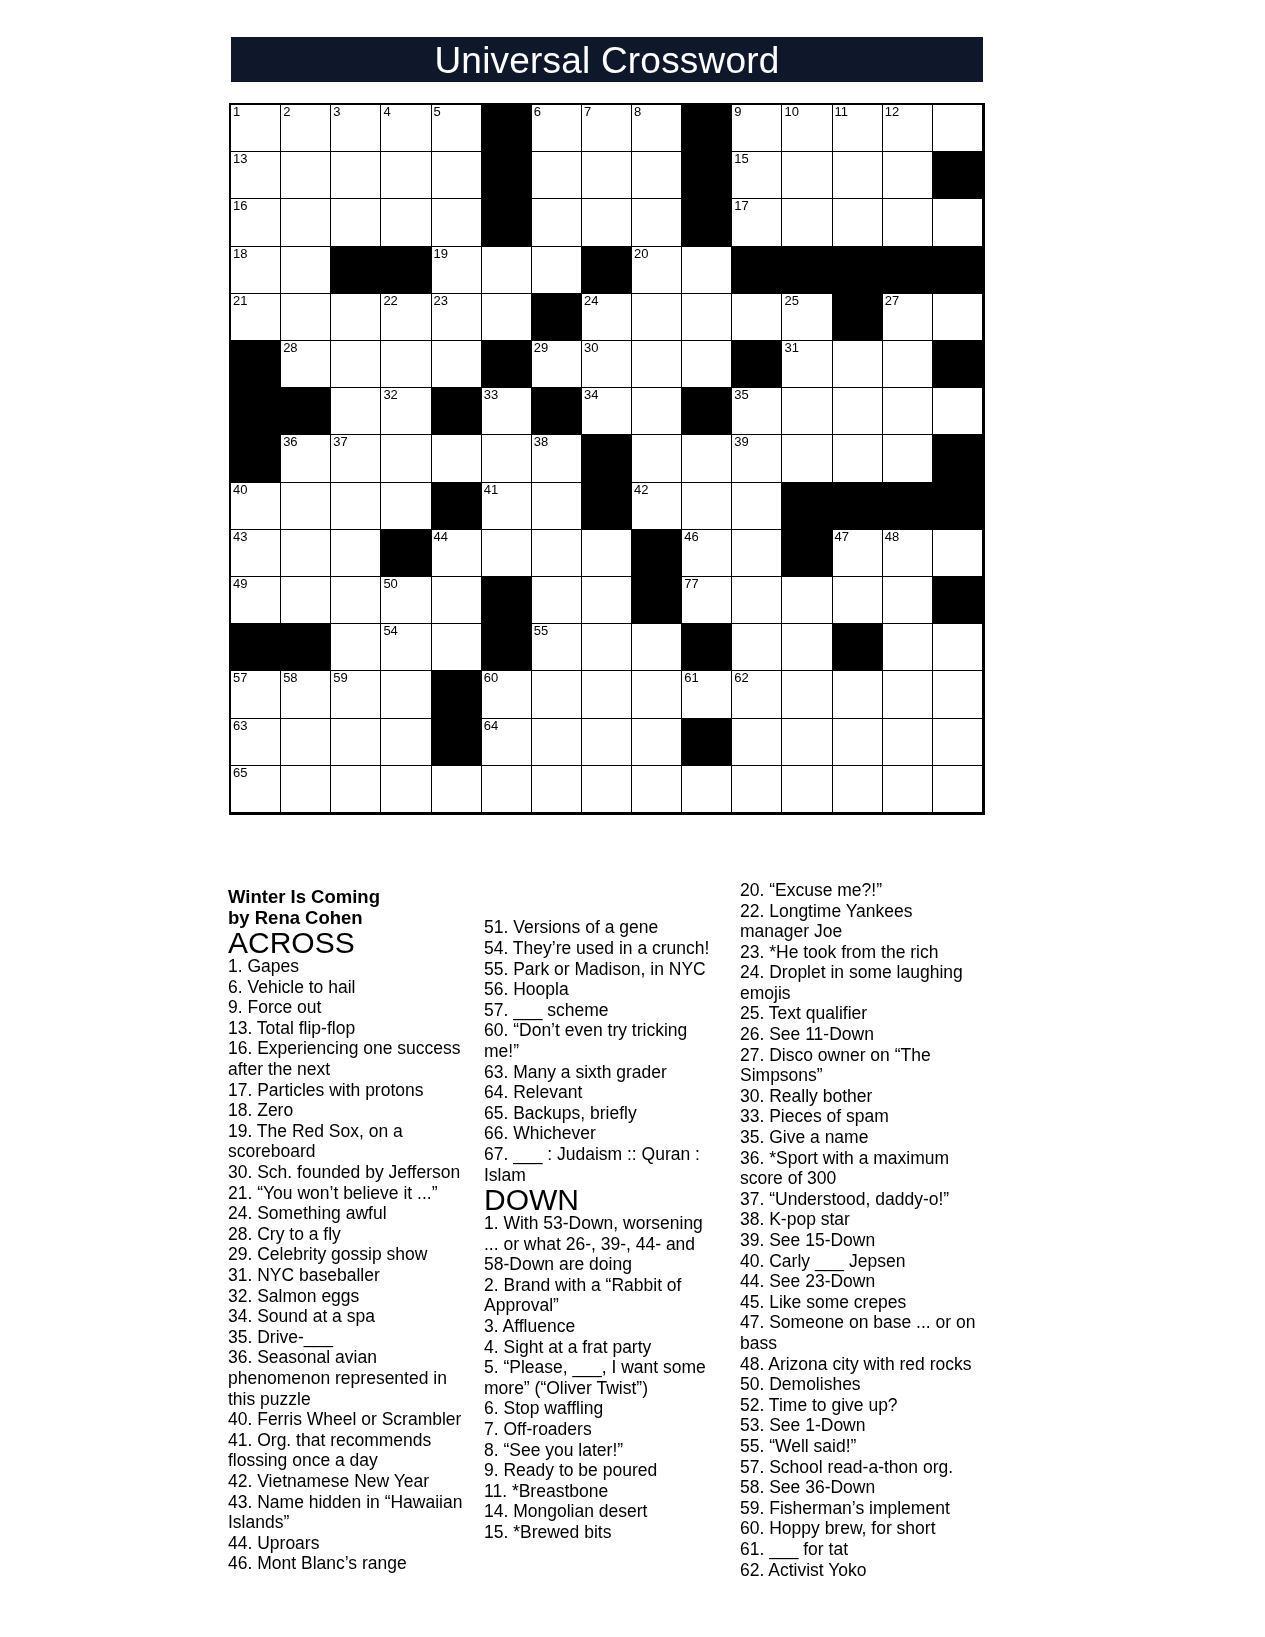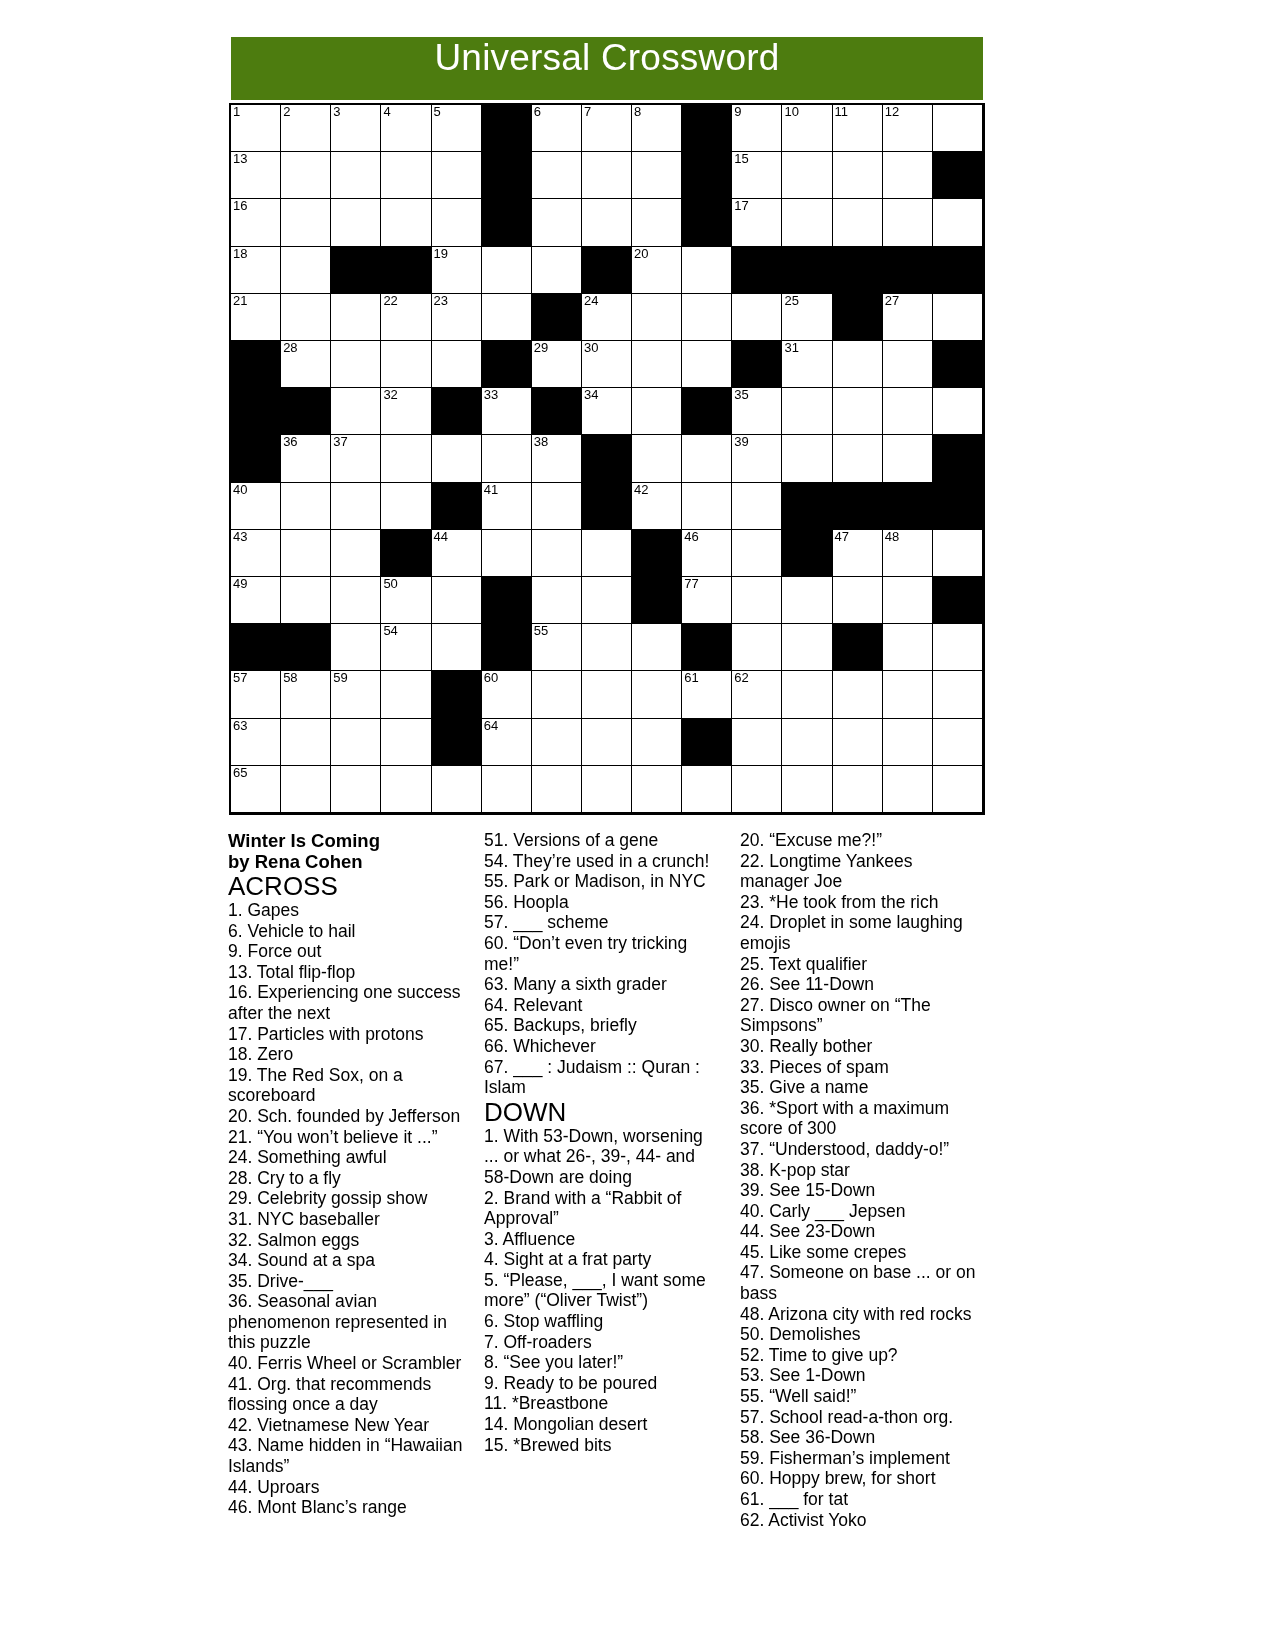--- a/index.html
+++ b/index.html
@@ -19,25 +19,25 @@
     position: relative;
     width: 1265px;
     height: 1637px;
   }
   
   .title-banner {
     position: absolute;
     left: 231px;
     top: 37px;
     width: 752px;
-    height: 63px;
-    background: #4d7c0f;
+    height: 45px;
+    background: #0f172a;
     color: #ffffff;
     display: flex;
-    align-items: flex-start;
+    align-items: flex-end;
     justify-content: center;
   }
   .title-banner .title-text {
     font-size: 37px;
     letter-spacing: 0.2px;
     font-weight: normal;
   }
   
   .grid-wrap {
     position: absolute;
@@ -82,31 +82,32 @@
   .clues {
     position: absolute;
     left: 228px;
     top: 830px;
     width: 760px;
     height: 800px;
     display: flex;
     gap: 18px;
     font-size: 17.5px;
     line-height: 20.6px;
+    align-items: center;
   }
   .col {
     width: 238px;
   }
   .puzzle-title {
     font-weight: bold;
     font-size: 18.5px;
     line-height: 21px;
   }
   .section-head {
-    font-size: 26px;
+    font-size: 30px;
     line-height: 27px;
     margin-top: 1px;
   }
   .clue {
     display: block;
   }
 </style>
 </head>
 <body>
 
@@ -471,21 +472,21 @@
       <div class="section-head">ACROSS</div>
       <div id="col1-clues">
           <div class="clue">1. Gapes</div>
           <div class="clue">6. Vehicle to hail</div>
           <div class="clue">9. Force out</div>
           <div class="clue">13. Total flip-flop</div>
           <div class="clue">16. Experiencing one success after the next</div>
           <div class="clue">17. Particles with protons</div>
           <div class="clue">18. Zero</div>
           <div class="clue">19. The Red Sox, on a scoreboard</div>
-          <div class="clue">20. Sch. founded by Jefferson</div>
+          <div class="clue">30. Sch. founded by Jefferson</div>
           <div class="clue">21. “You won’t believe it ...”</div>
           <div class="clue">24. Something awful</div>
           <div class="clue">28. Cry to a fly</div>
           <div class="clue">29. Celebrity gossip show</div>
           <div class="clue">31. NYC baseballer</div>
           <div class="clue">32. Salmon eggs</div>
           <div class="clue">34. Sound at a spa</div>
           <div class="clue">35. Drive-___</div>
           <div class="clue">36. Seasonal avian phenomenon represented in this puzzle</div>
           <div class="clue">40. Ferris Wheel or Scrambler</div>

